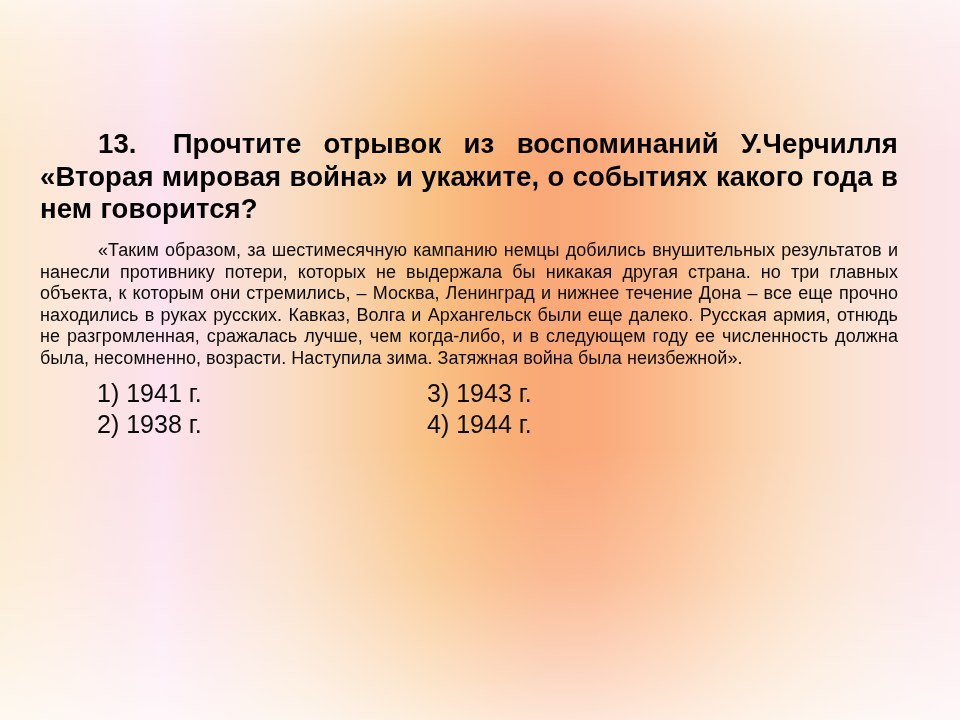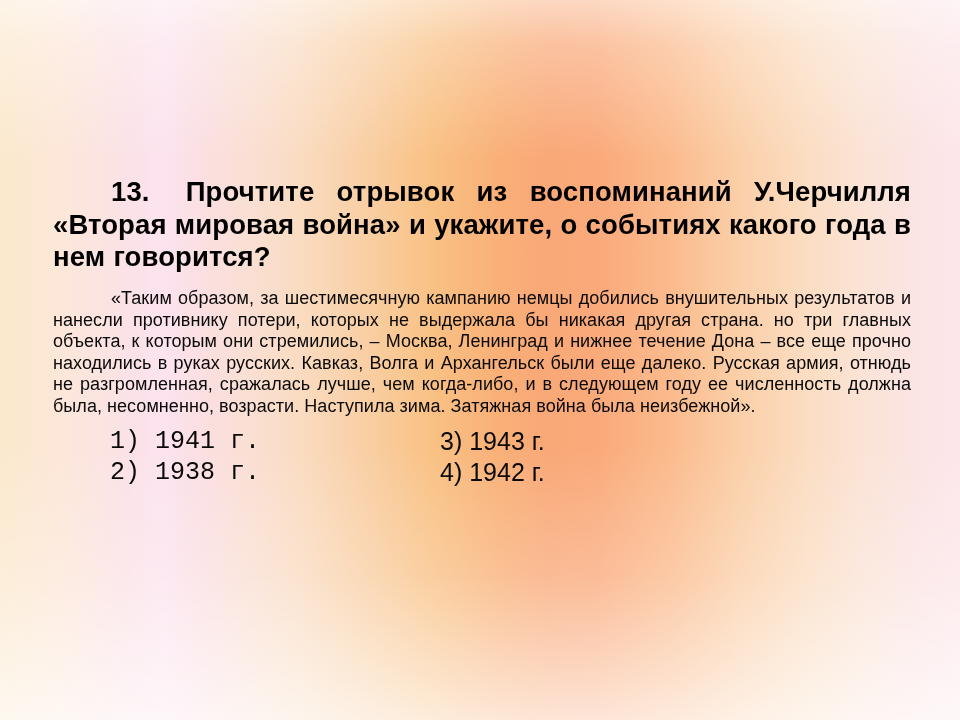--- a/index.html
+++ b/index.html
@@ -49,24 +49,23 @@
         #fbddc2 84%,
         #fbe3d6 90%,
         #fbe4e2 95%,
         #fde6ea 100%);
     overflow: hidden;
   }
 
   
   #content {
     position: absolute;
-    left: 53px;
+    left: 40px;
     top: 128px;
     width: 858px;
-    margin-top: 48px;
   }
 
   .question-heading {
     margin: 0;
     font-size: 27.5px;
     font-weight: bold;
     line-height: 1.19;
     color: #000000;
     text-align: justify;
     text-align-last: left;
@@ -99,21 +98,21 @@
     height: 31px;
     line-height: 31px;
   }
   .answer-opt {
     position: absolute;
     font-size: 25px;
     font-weight: normal;
     color: #0a0a0a;
     white-space: nowrap;
   }
-  .answer-opt.col-left  { left: 57px; font-family: Liberation Mono, monospace;  }
+  .answer-opt.col-left  { left: 57px;  }
   .answer-opt.col-right { left: 387px; text-align: right; }
 </style>
 </head>
 <body>
 
 <div id="slide">
 
   <div id="content">
 
     <p class="question-heading">13.  Прочтите  отрывок  из  воспоминаний У.Черчилля «Вторая мировая война» и укажите, о событиях какого года в нем говорится?</p>
@@ -122,20 +121,20 @@
 
     <div id="answers">
 
       <div class="answer-row">
         <span class="answer-opt col-left">1) 1941 г.</span>
         <span class="answer-opt col-right">3) 1943 г.</span>
       </div>
 
       <div class="answer-row">
         <span class="answer-opt col-left">2) 1938 г.</span>
-        <span class="answer-opt col-right">4) 1942 г.</span>
+        <span class="answer-opt col-right">4) 1944 г.</span>
       </div>
 
     </div>
 
   </div>
 
 </div>
 
 </body></html>

